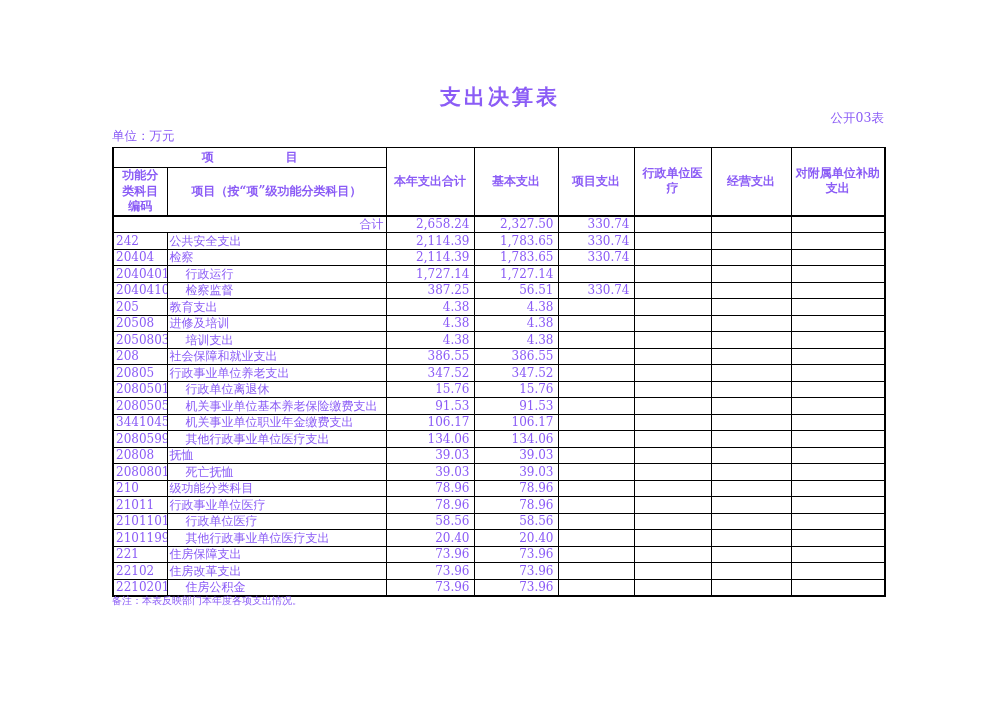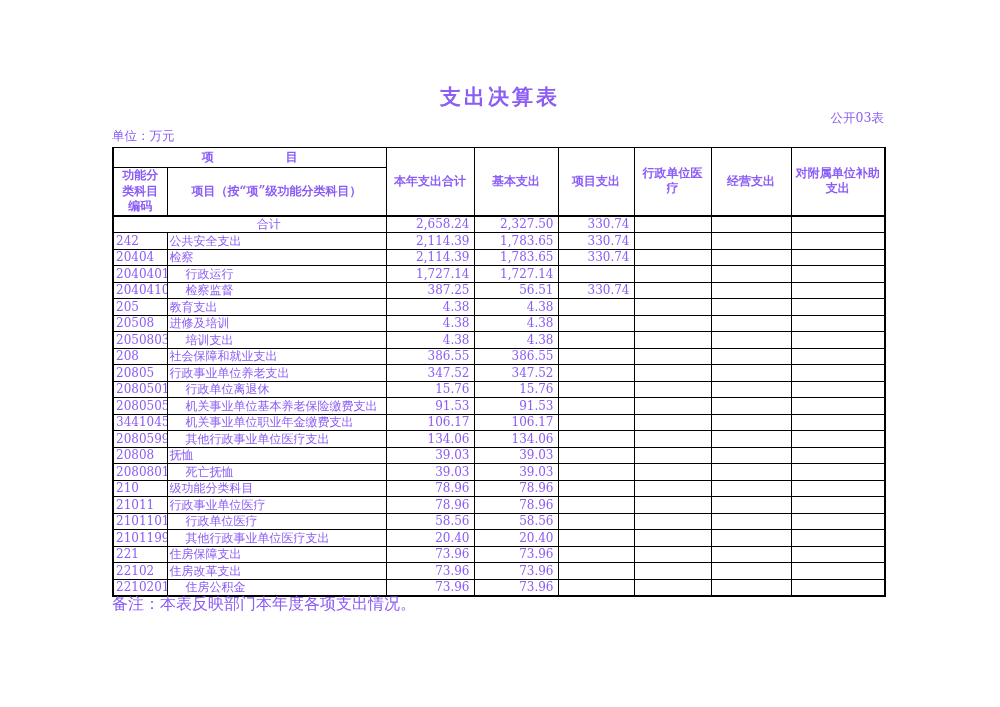--- a/index.html
+++ b/index.html
@@ -30,22 +30,22 @@
   thead th.sub{height:43px;}
   thead th.sub,thead th.vh{border-bottom:2px solid #000;}
   tbody td{
     font-size:12px;height:15.5px;line-height:15px;
     padding:0 2px;white-space:nowrap;vertical-align:middle;
   }
   td.num{text-align:right;padding-right:4px;}
   td.code{text-align:left;}
   td.name{text-align:left;}
   td.name.indent{padding-left:18px;}
-  td.total-label{text-align:center;padding-left:40px;}
-  .note{position:absolute;top:594px;left:112px;font-size:16px;}
+  td.total-label{text-align:right;padding-left:40px;}
+  .note{position:absolute;top:594px;left:112px;font-size:10px;}
 </style>
 </head>
 <body>
 
 <div class="sheet">
 
   <div class="title">支出决算表</div>
 
   <div class="code-label">公开03表</div>
 

